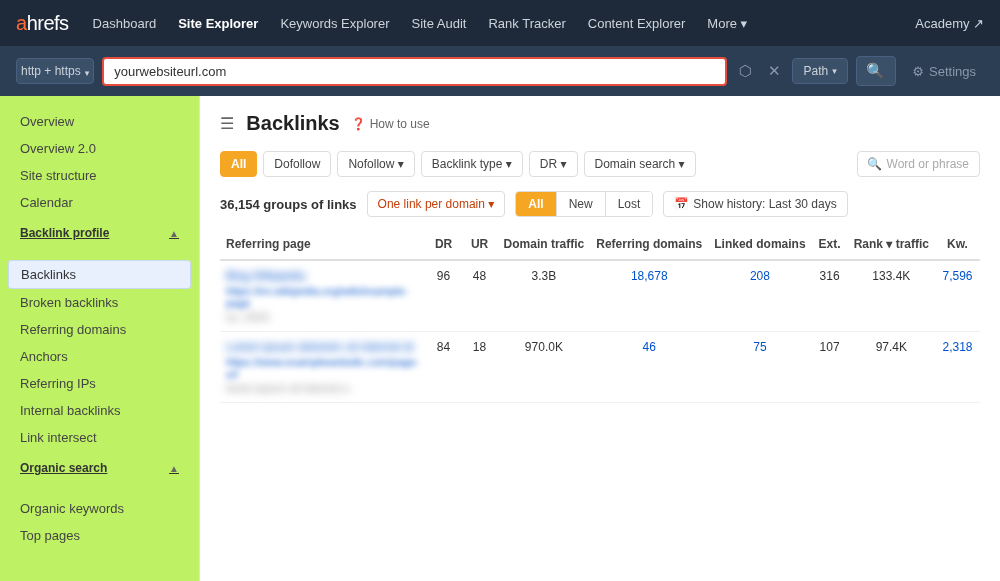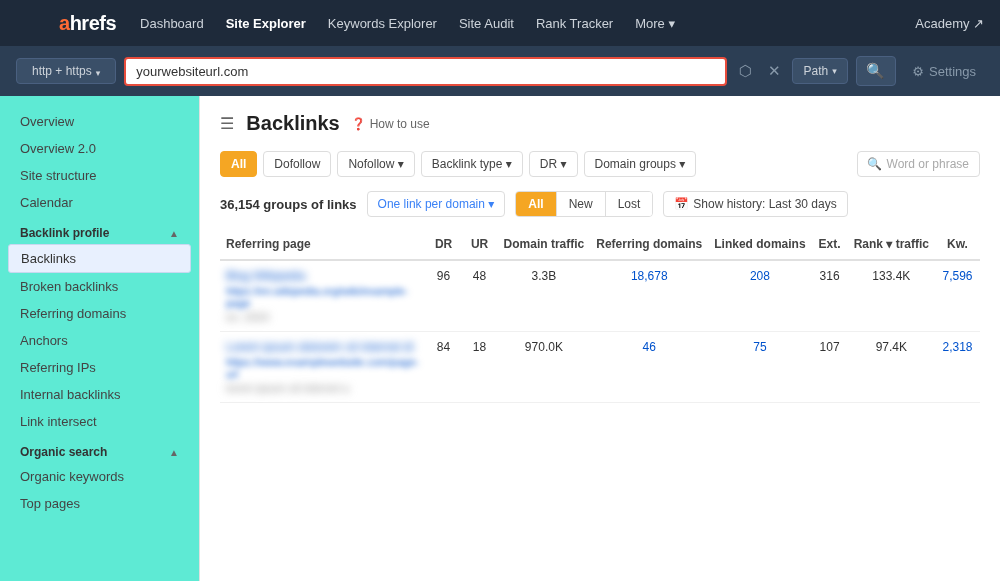--- a/index.html
+++ b/index.html
@@ -10,24 +10,23 @@
       background: #1e2a3a;
       display: flex;
       align-items: center;
       padding: 0 16px;
       height: 46px;
       gap: 6px;
     }
     .logo {
       color: #ff6b35;
       font-size: 20px;
-      font-weight: 700;
+      font-weight: 400;
       margin-right: 10px;
       letter-spacing: -0.5px;
-      margin-left: 43px;
     }
     .logo span { color: #fff; }
     .nav-item {
       color: #cdd3da;
       padding: 4px 8px;
       cursor: pointer;
       font-size: 13px;
       white-space: nowrap;
     }
     .nav-item.active { color: #fff; font-weight: 600; }
@@ -48,21 +47,21 @@
       align-items: center;
       padding: 8px 16px;
       gap: 8px;
       height: 50px;
     }
     .protocol-select {
       background: #3a4f68;
       border: 1px solid #4a6080;
       border-radius: 4px;
       color: #cdd3da;
-      padding: 5px 15px;
+      padding: 5px 4px;
       font-size: 12px;
       cursor: pointer;
       display: flex;
       align-items: flex-end;
       gap: 4px;
       white-space: nowrap;
     }
     .url-input {
       background: #fff;
       border: 2px solid #e74c3c;
@@ -118,21 +117,21 @@
     
     .main-layout {
       display: flex;
       height: calc(100vh - 96px);
       min-height: 435px;
     }
 
     
     .sidebar {
       width: 200px;
-      background: #5eead4;
+      background: #bef264;
       border-right: 1px solid #e0e0e0;
       padding: 12px 0;
       overflow-y: auto;
       flex-shrink: 0;
     }
     .sidebar-item {
       padding: 6px 20px;
       cursor: pointer;
       color: #444;
       font-size: 13px;
@@ -140,27 +139,28 @@
     .sidebar-item.active {
       background: #e8f0fe;
       color: #333;
       font-weight: 500;
       border: 1px solid #c8d8f0;
       border-radius: 3px;
       margin: 0 8px;
       padding: 6px 12px;
     }
     .sidebar-section-header {
-      padding: 10px 20px 4px;
+      padding: 10px 20px 20px;
       font-weight: 700;
       font-size: 12px;
       color: #333;
       display: flex;
       align-items: center;
       justify-content: space-between;
+      text-decoration: underline;
     }
     .sidebar-section-header .collapse-icon {
       color: #666;
       font-size: 10px;
     }
 
     
     .content {
       flex: 1;
       background: #fff;
@@ -245,21 +245,21 @@
       font-weight: 600;
       color: #333;
     }
     .link-per-domain {
       border: 1px solid #ddd;
       border-radius: 4px;
       padding: 5px 10px;
       font-size: 12px;
       background: #fff;
       cursor: pointer;
-      color: #3b82f6;
+      color: #c2410c;
       display: flex;
       align-items: center;
       gap: 4px;
     }
     .all-new-lost {
       display: flex;
       border: 1px solid #ddd;
       border-radius: 4px;
       overflow: hidden;
     }
@@ -365,20 +365,21 @@
 
 <nav class="top-nav">
   <div class="logo">
     a<span>hrefs</span>
   </div>
   <div class="nav-item">Dashboard</div>
   <div class="nav-item active">Site Explorer</div>
   <div class="nav-item">Keywords Explorer</div>
   <div class="nav-item">Site Audit</div>
   <div class="nav-item">Rank Tracker</div>
+  <div class="nav-item">Content Explorer</div>
   <div class="nav-item">More ▾</div>
   <div class="nav-separator"></div>
   <div class="nav-academy">Academy ↗</div>
 </nav>
 
 <div class="search-bar">
   <div class="protocol-select">
     <span>http + https</span>
     <span class="chevron">▾</span>
   </div>
@@ -436,21 +437,21 @@
         <span>How to use</span>
       </div>
     </div>
 
     <div class="filter-bar">
       <button class="filter-btn active-filter">All</button>
       <button class="filter-btn">Dofollow</button>
       <button class="filter-btn">Nofollow ▾</button>
       <button class="filter-btn">Backlink type ▾</button>
       <button class="filter-btn">DR ▾</button>
-      <button class="filter-btn">Domain groups ▾</button>
+      <button class="filter-btn">Domain search ▾</button>
       <div class="filter-search">
         <span>🔍</span>
         <span>Word or phrase</span>
       </div>
     </div>
 
     <div class="results-bar">
       <span class="results-count">36,154 groups of links</span>
       <div class="link-per-domain">
         <span>One link per domain ▾</span>

